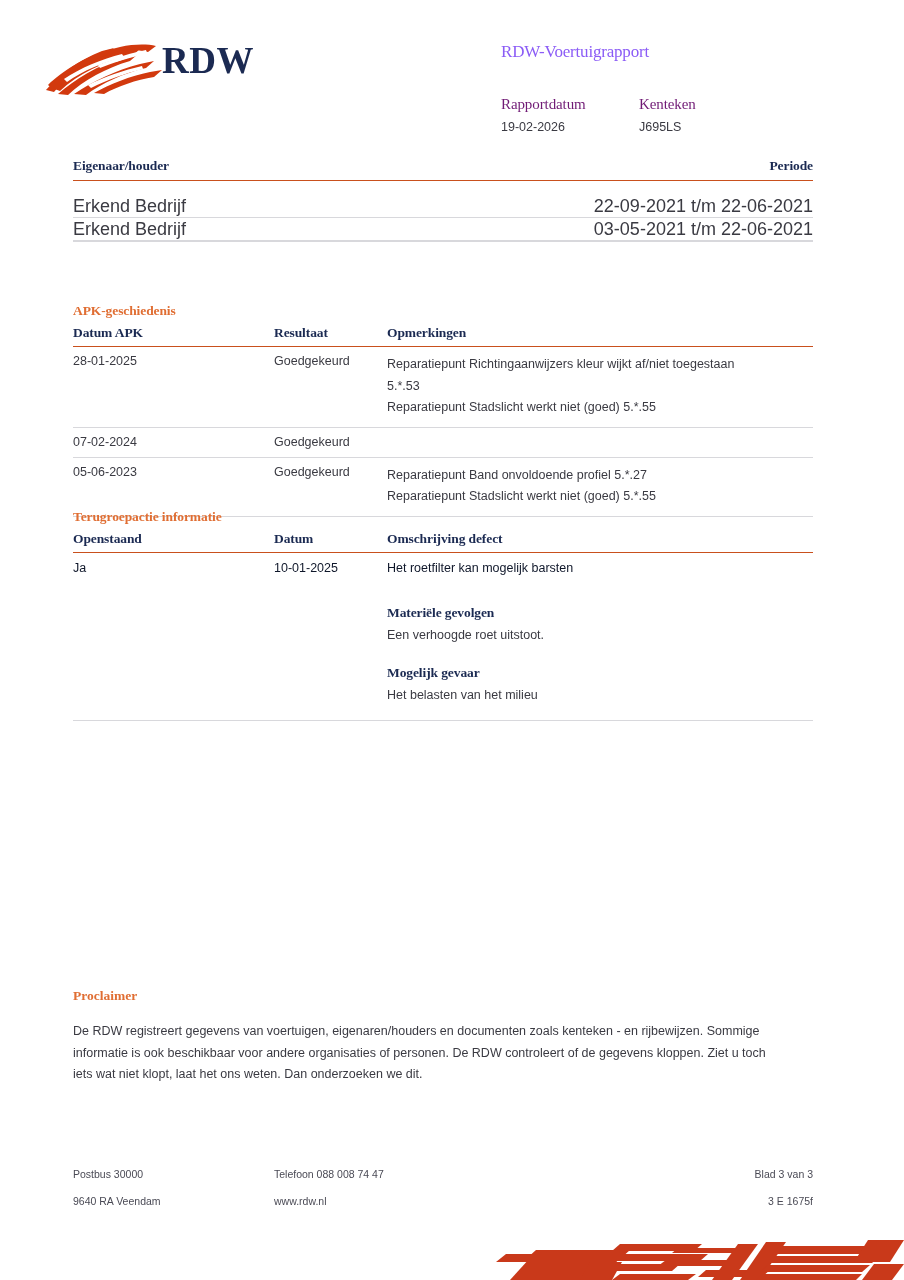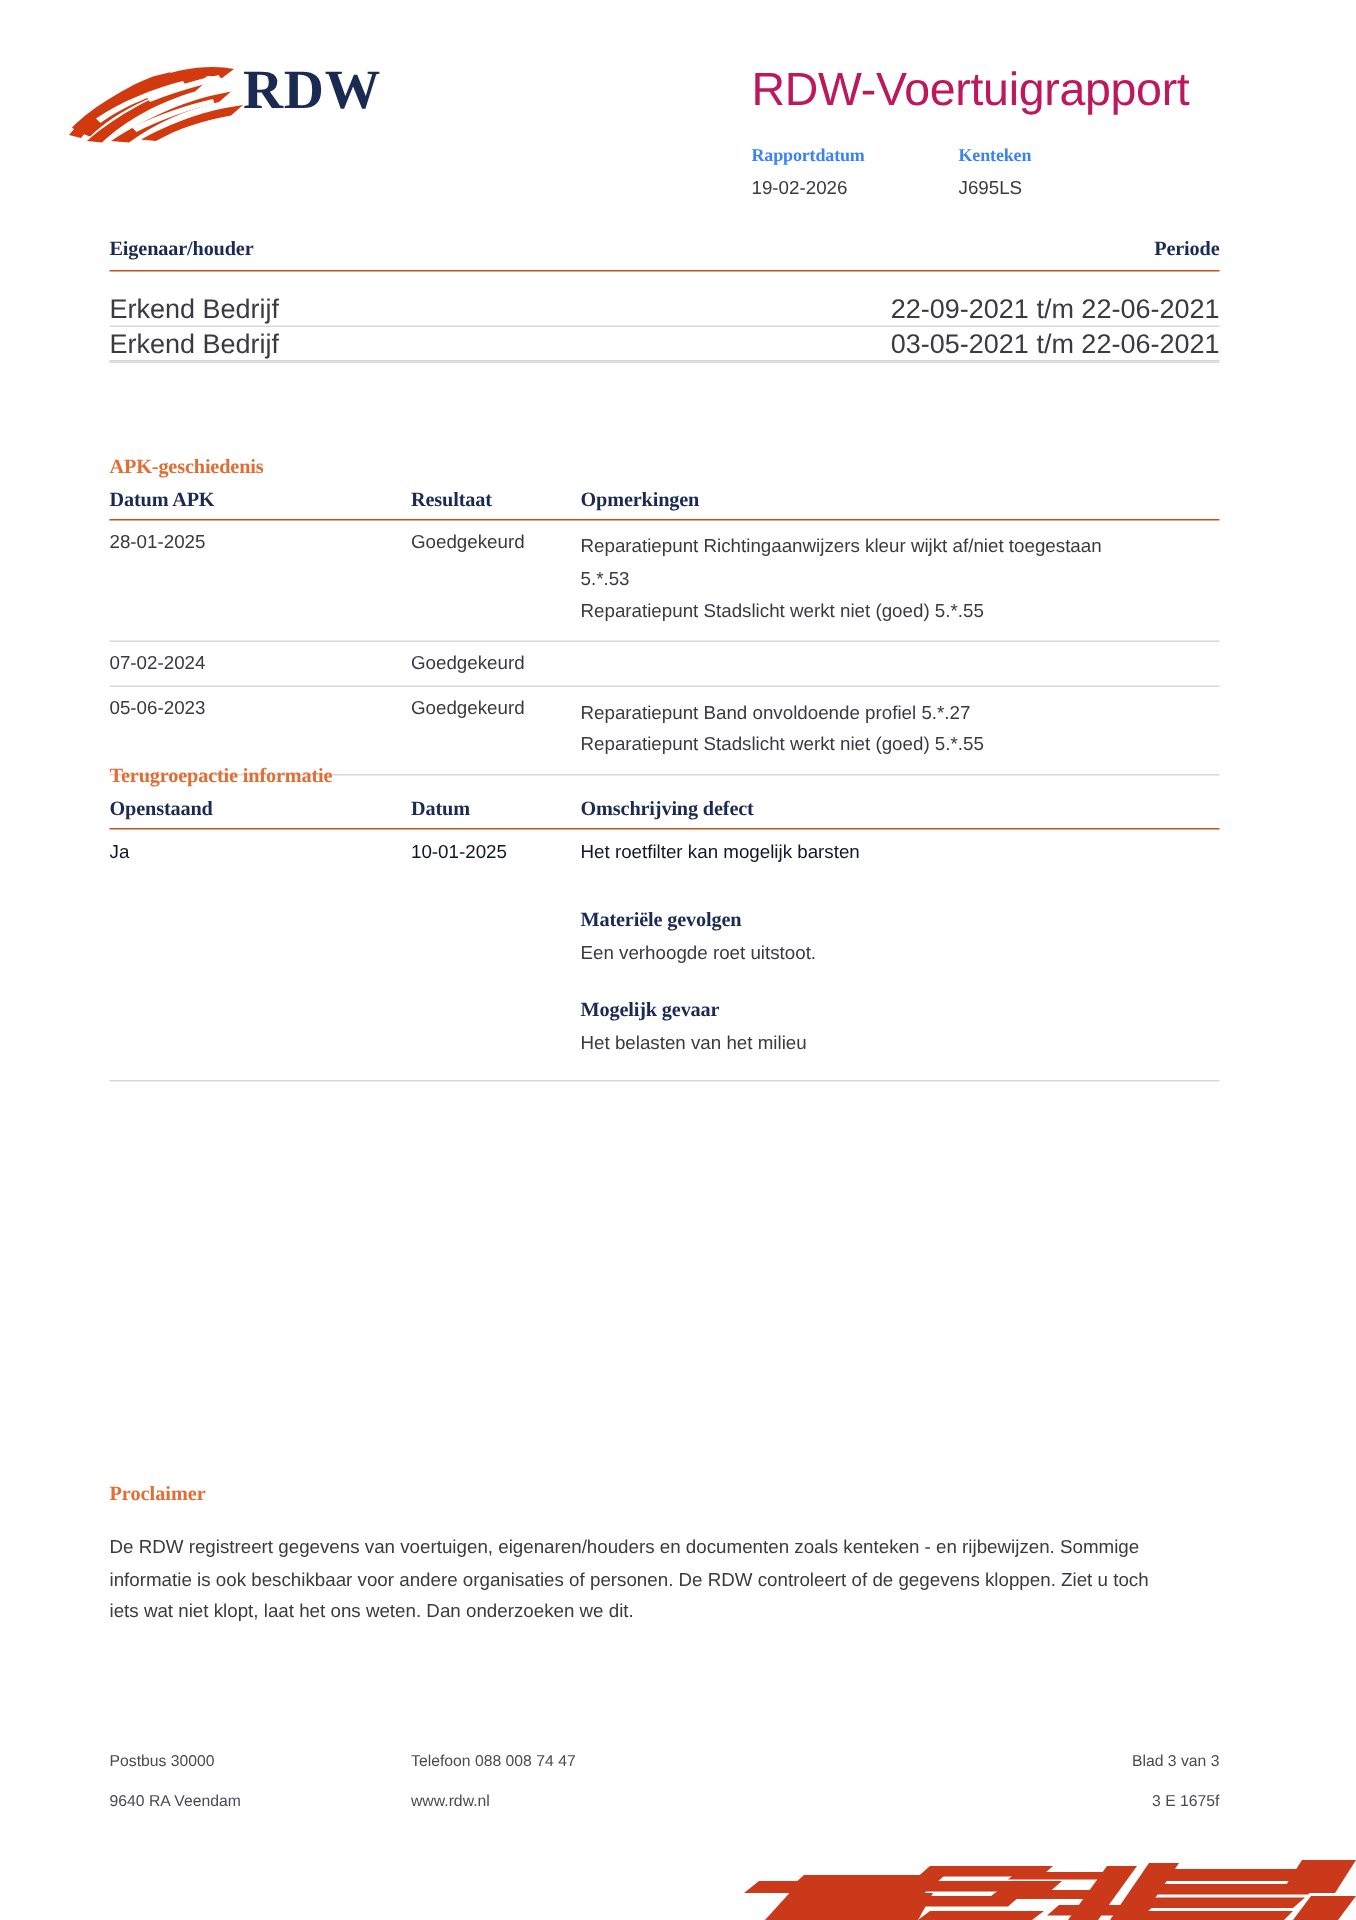--- a/index.html
+++ b/index.html
@@ -44,40 +44,40 @@
     left: 118px; top: 6px;
     font-family: "Liberation Serif", serif;
     font-size: 37px;
     font-weight: 700;
     color: #1b2a52;
     letter-spacing: 0.5px;
   }
   .doc-title {
     position: absolute;
     left: 501px; top: 42px;
-    font-family: Liberation Sans, sans-serif;
-    font-size: 31px;
-    color: #be185d;
+    font-family: Liberation Serif, serif;
+    font-size: 17px;
+    color: #8b5cf6;
     letter-spacing: -0.2px;
   }
   .meta-row {
     position: absolute;
     left: 501px; top: 96px;
     width: 360px;
   }
   .meta-block {
     display: inline-block;
     vertical-align: top;
   }
   .meta-block.first { width: 138px; }
   .meta-label {
     font-family: "Liberation Serif", serif;
-    font-weight: 700;
-    font-size: 12px;
-    color: #3b82f6;
+    font-weight: 400;
+    font-size: 15px;
+    color: #701a75;
     letter-spacing: -0.1px;
     display: block;
     margin-bottom: 7px;
   }
   .meta-value {
     font-size: 12.5px;
     color: #3a3a42;
     display: block;
   }
 

